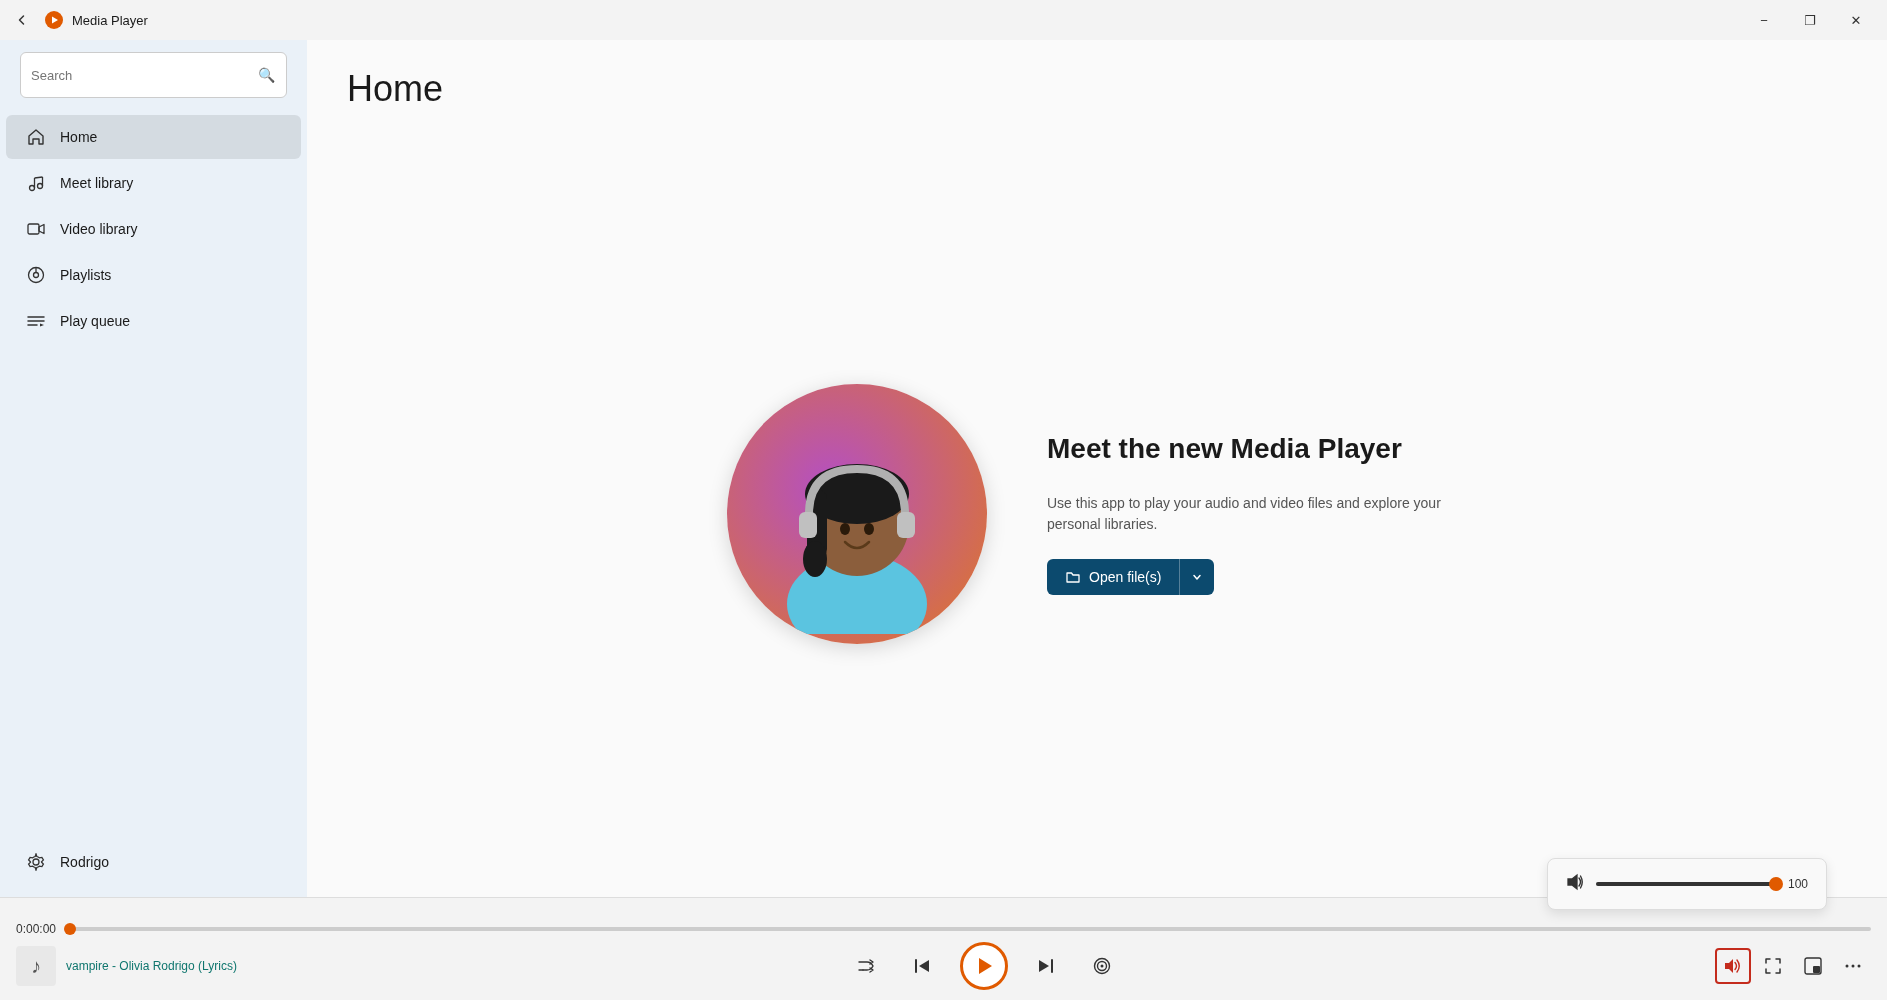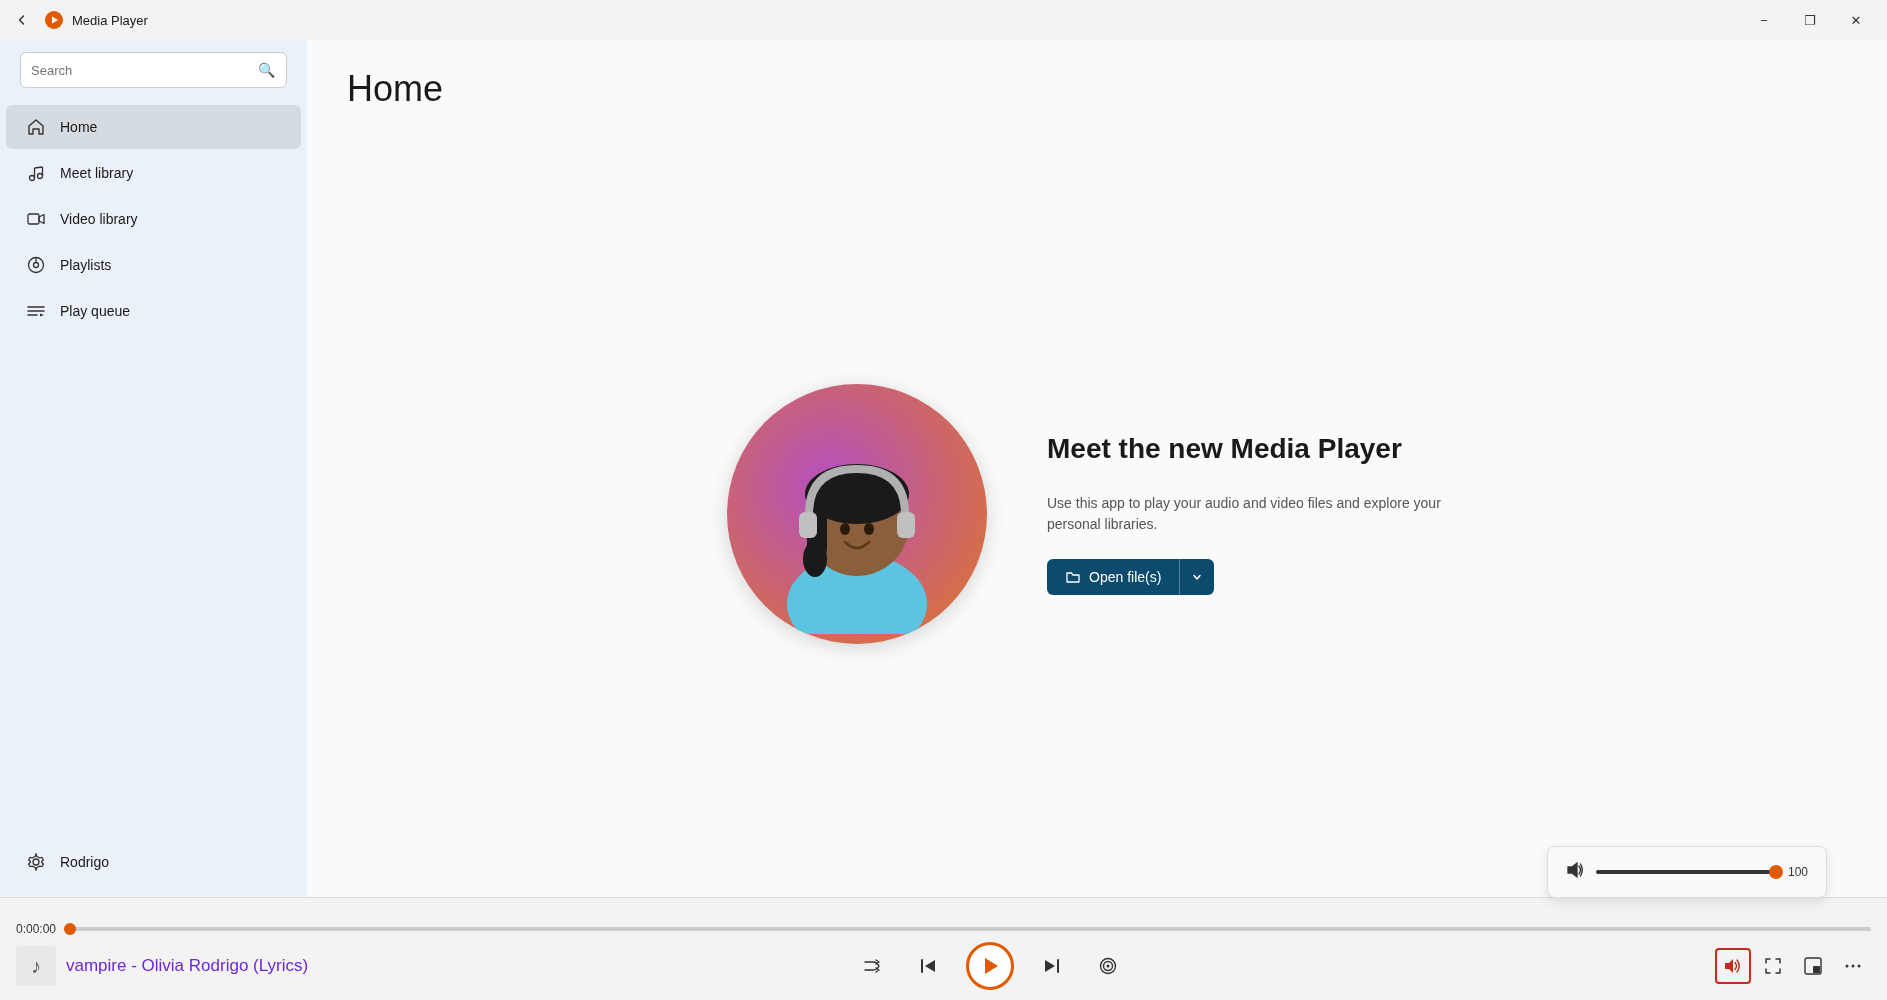--- a/index.html
+++ b/index.html
@@ -70,21 +70,21 @@
       padding: 8px 12px;
       margin: 4px 8px 8px;
     }
     .search-input-wrap {
       display: flex;
       align-items: center;
       background: white;
       border-radius: 6px;
       border: 1px solid #ccc;
       padding: 0 10px;
-      height: 36px;
+      height: 46px;
       gap: 8px;
     }
     .search-input-wrap input {
       border: none;
       outline: none;
       flex: 1;
       font-size: 13px;
       color: #555;
       background: transparent;
     }
@@ -231,21 +231,21 @@
       border-radius: 50%;
       position: absolute;
       top: 50%;
       left: 0%;
       transform: translate(-50%, -50%);
     }
 
     
     .volume-popup {
       position: absolute;
-      bottom: 102px;
+      bottom: 90px;
       right: 60px;
       background: #f9f9f9;
       border: 1px solid #ddd;
       border-radius: 8px;
       padding: 14px 18px;
       display: flex;
       align-items: center;
       gap: 12px;
       box-shadow: 0 4px 12px rgba(0,0,0,0.1);
     }
@@ -289,22 +289,22 @@
     }
     .music-note-icon {
       width: 40px; height: 40px;
       background: #e8e8e8;
       border-radius: 4px;
       display: flex; align-items: center; justify-content: center;
       font-size: 20px;
       color: #555;
     }
     .now-playing-title {
-      font-size: 17px;
-      color: #6d28d9;
+      font-size: 12px;
+      color: #0f766e;
     }
     .controls-center {
       display: flex;
       align-items: center;
       gap: 20px;
     }
     .ctrl-btn {
       width: 36px; height: 36px;
       display: flex; align-items: center; justify-content: center;
       cursor: pointer;

